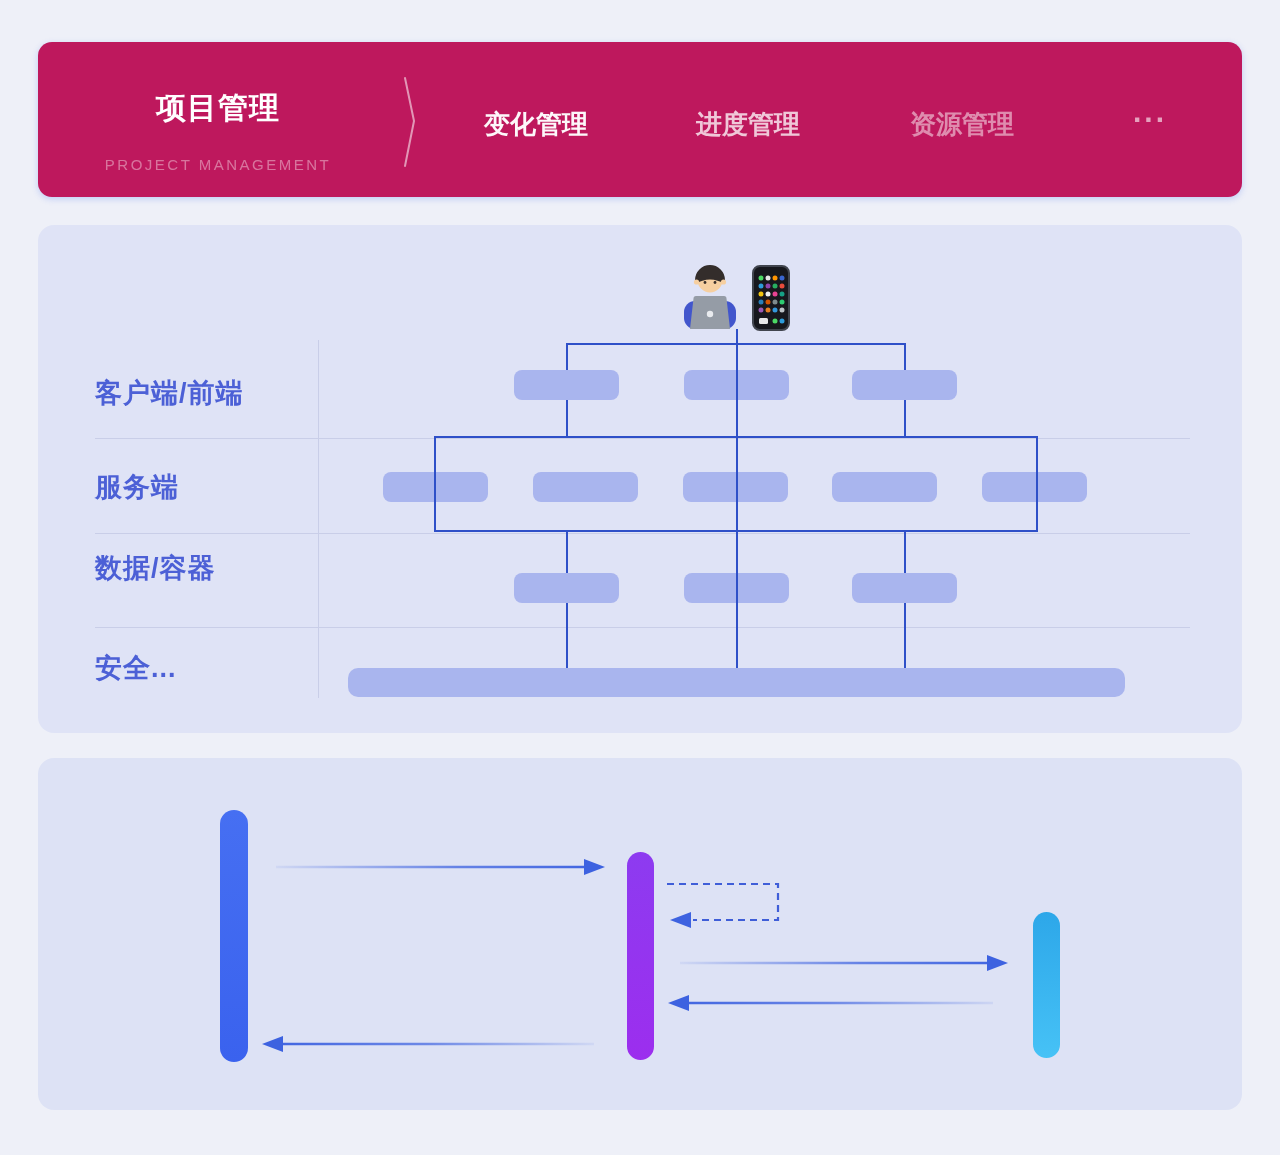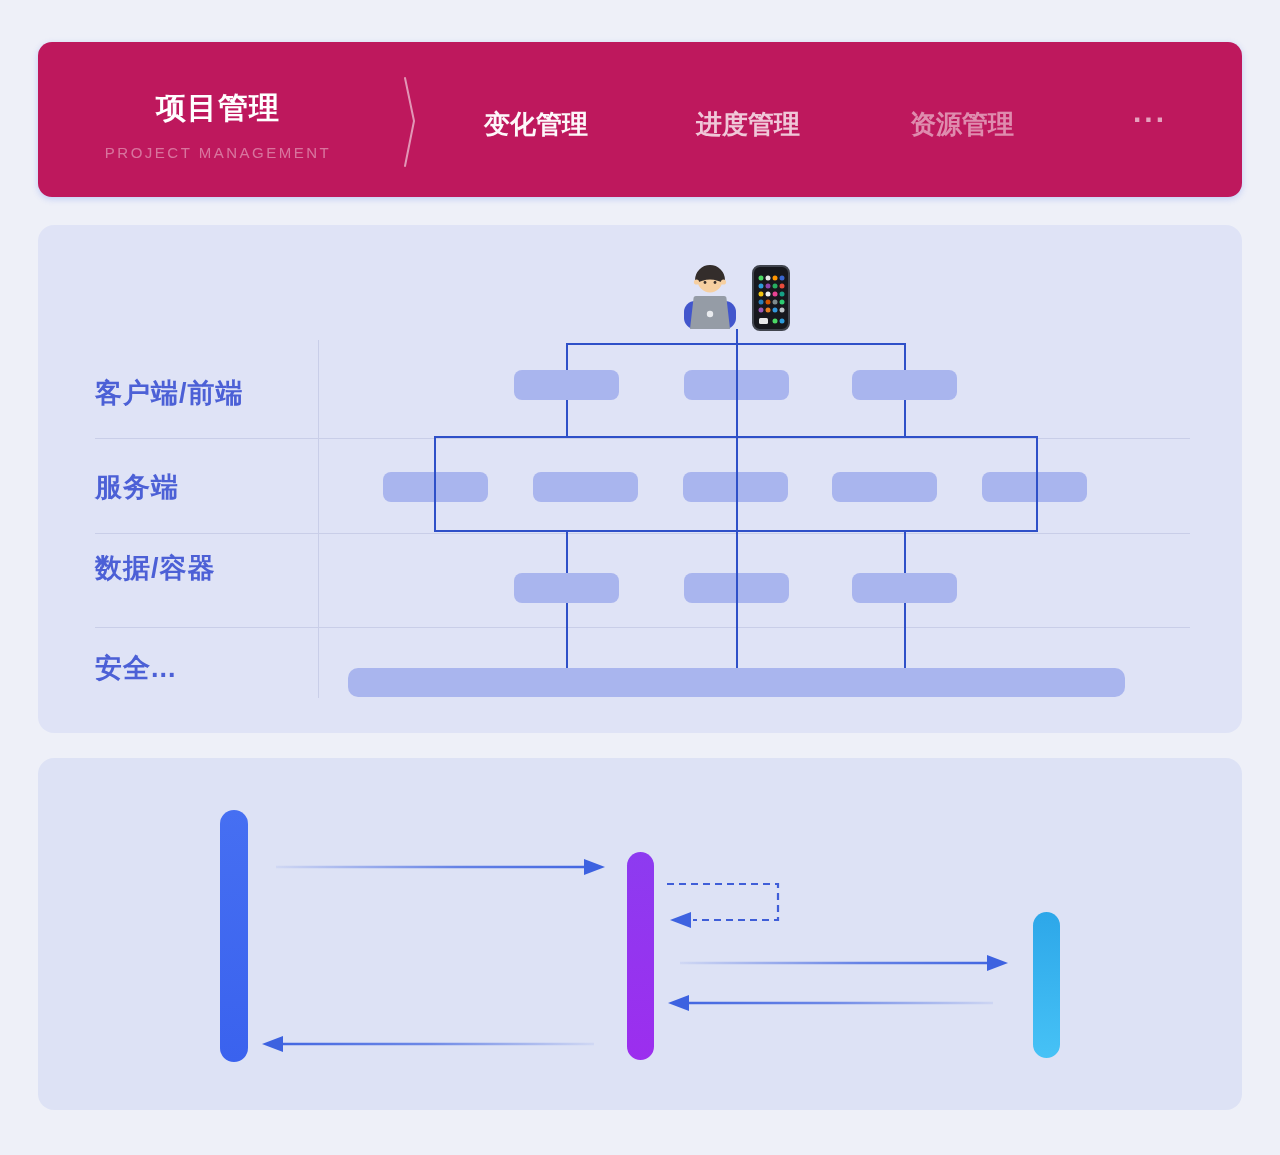--- a/index.html
+++ b/index.html
@@ -4,21 +4,21 @@
 <style>
   html,body{margin:0;padding:0;}
   body{background:#eef0f8;font-family:"Liberation Sans","DejaVu Sans",sans-serif;}
   .page{position:relative;width:1280px;height:1155px;background:#eef0f8;overflow:hidden;}
 
   
   .topbar{position:absolute;left:38px;top:42px;width:1204px;height:155px;background:#be185d;border-radius:14px;box-shadow:0 2px 6px rgba(58,99,240,.25);}
   .tab{position:absolute;text-align:center;color:#fff;cursor:pointer;white-space:nowrap;}
   .tab-main{left:20px;top:46px;width:320px;}
   .tab-title{font-size:30px;font-weight:700;letter-spacing:1px;}
-  .tab-sub{margin-top:15px;font-size:15px;font-weight:400;letter-spacing:2.5px;color:rgba(255,255,255,.40);}
+  .tab-sub{margin-top:27px;font-size:15px;font-weight:400;letter-spacing:2.5px;color:rgba(255,255,255,.40);}
   .tab-2{left:418px;top:65px;width:160px;font-size:26px;font-weight:700;color:rgba(255,255,255,.97);}
   .tab-3{left:630px;top:65px;width:160px;font-size:26px;font-weight:700;color:rgba(255,255,255,.76);}
   .tab-4{left:844px;top:65px;width:160px;font-size:26px;font-weight:700;color:rgba(255,255,255,.50);}
   .tab-more{left:1052px;top:53px;width:120px;font-size:30px;font-weight:700;letter-spacing:3px;color:rgba(255,255,255,.60);}
   .divider-svg{position:absolute;left:363px;top:34px;}
 
   
   .panel{position:absolute;left:38px;width:1204px;border-radius:16px;}
   .arch{top:225px;height:508px;background:#dfe3f6;text-align:right;}
   .seq{top:758px;height:352px;background:#dde2f5;}

